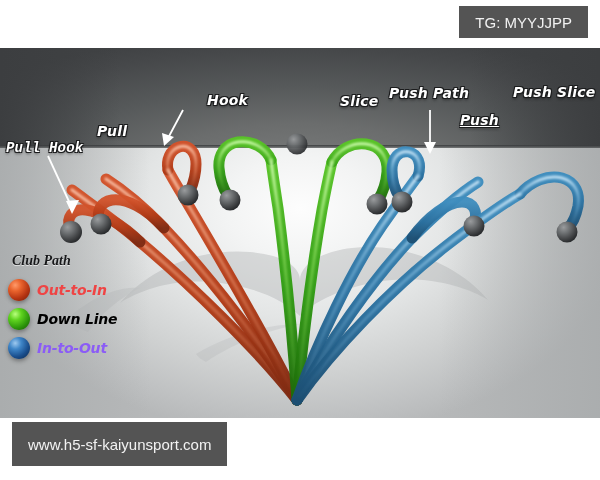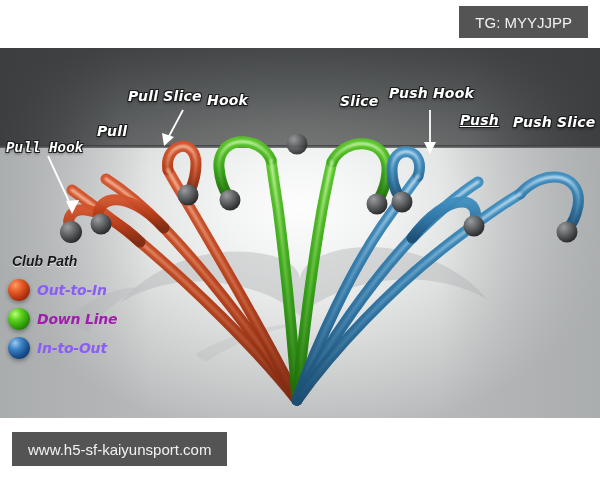--- a/index.html
+++ b/index.html
@@ -76,21 +76,21 @@
     letter-spacing: .2px;
     white-space: nowrap;
     text-shadow:
       1px 1px 0 #1b1c1d, -1px 1px 0 #1b1c1d, 1px -1px 0 #1b1c1d, -1px -1px 0 #1b1c1d,
       0 2px 3px rgba(0,0,0,.55);
   }
 
   
   #legend { position: absolute; left: 8px; top: 205px; width: 140px; }
   #legend-title {
-    font-family: Liberation Sans, sans-serif;
+    font-family: Liberation Serif, serif;
     font-style: italic; font-weight: bold; font-size: 14px;
     color: #17181a;
     margin: 0 0 6px 4px;
     text-shadow: 0 1px 0 rgba(255,255,255,.65);
   }
   .leg-row { display: flex; align-items: center; height: 29px; }
   .leg-ball { width: 22px; height: 22px; border-radius: 50%; margin-right: 7px; flex: 0 0 auto; }
   .leg-ball.red {
     background: radial-gradient(circle at 33% 28%, #ff9a6a 0%, #e8622c 28%, #b63512 62%, #6d1b07 100%);
     box-shadow: 0 2px 4px rgba(0,0,0,.35);
@@ -101,36 +101,36 @@
   }
   .leg-ball.blue {
     background: radial-gradient(circle at 33% 28%, #9ec9ef 0%, #3f86c8 28%, #1a4f8e 62%, #0a2446 100%);
     box-shadow: 0 2px 4px rgba(0,0,0,.35);
   }
   .leg-txt {
     font-family: "DejaVu Sans", sans-serif;
     font-style: italic; font-weight: bold; font-size: 14px;
     letter-spacing: -.2px;
   }
-  .leg-txt.red   { color: #8b5cf6; }
-  .leg-txt.green { color: #a21caf; }
+  .leg-txt.red   { color: #ef4444; }
+  .leg-txt.green { color: #000000; }
   .leg-txt.blue  { color: #8b5cf6; }
 
   
   .wm {
     position: absolute;
     background: #545454;
     color: #f2f2f2;
     font-family: "Liberation Sans", sans-serif;
     font-size: 15px;
     display: flex; align-items: center;
     white-space: nowrap;
   }
   #wm-top { right: 12px; top: 6px; height: 32px; padding: 0 16px; }
-  #wm-bottom { left: 12px; bottom: 14px; height: 34px; padding: 0 16px; }
+  #wm-bottom { left: 12px; bottom: 14px; height: 44px; padding: 0 16px; }
 </style>
 </head>
 <body>
 
 <div id="root">
 
   <div id="panel">
 
     <div id="sky"></div>
     <div id="sky-edge-l"></div>
@@ -267,26 +267,25 @@
         </g>
         <g>
           <line x1="430" y1="62" x2="430" y2="98"></line>
           <polygon points="430,106 424,94 436,94" fill="#ffffff" stroke="none"></polygon>
         </g>
       </g>
     </svg>
 
     <div class="lbl" style="left:6px;  top:92px;font-family:Liberation Mono, monospace;">Pull Hook</div>
     <div class="lbl" style="left:97px; top:75px;">Pull</div>
-    <div class="lbl" style="left:128px;top:40px;">Pull Slice</div>
     <div class="lbl" style="left:207px;top:44px;">Hook</div>
     <div class="lbl" style="left:340px;top:45px;">Slice</div>
-    <div class="lbl" style="left:389px;top:37px;">Push Hook</div>
+    <div class="lbl" style="left:389px;top:37px;">Push Path</div>
     <div class="lbl" style="left:460px;top:64px;text-decoration:underline;">Push</div>
-    <div class="lbl" style="left:513px;top:66px;">Push Slice</div>
+    <div class="lbl" style="left:513px;top:36px;">Push Slice</div>
 
     <div id="legend">
       <div id="legend-title">Club Path</div>
 
       <div class="leg-row">
         <span class="leg-ball red"></span>
         <span class="leg-txt red">Out-to-In</span>
       </div>
 
       <div class="leg-row">

